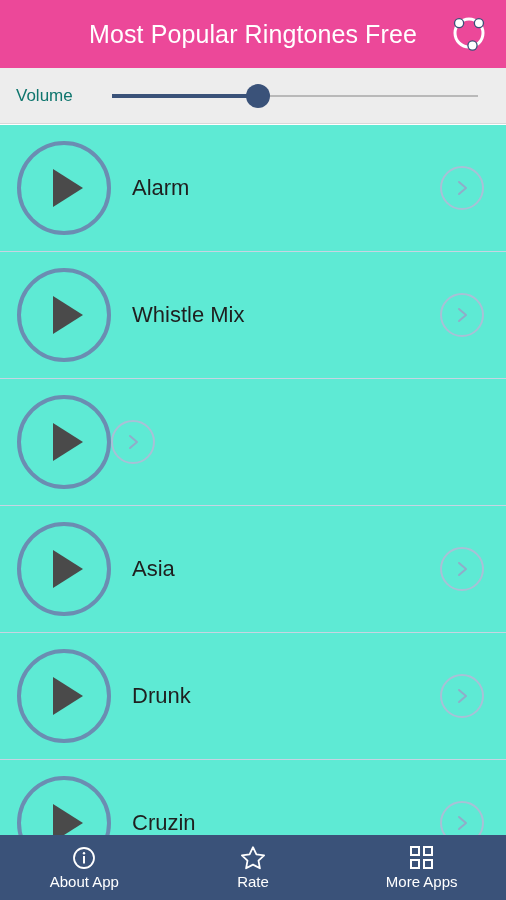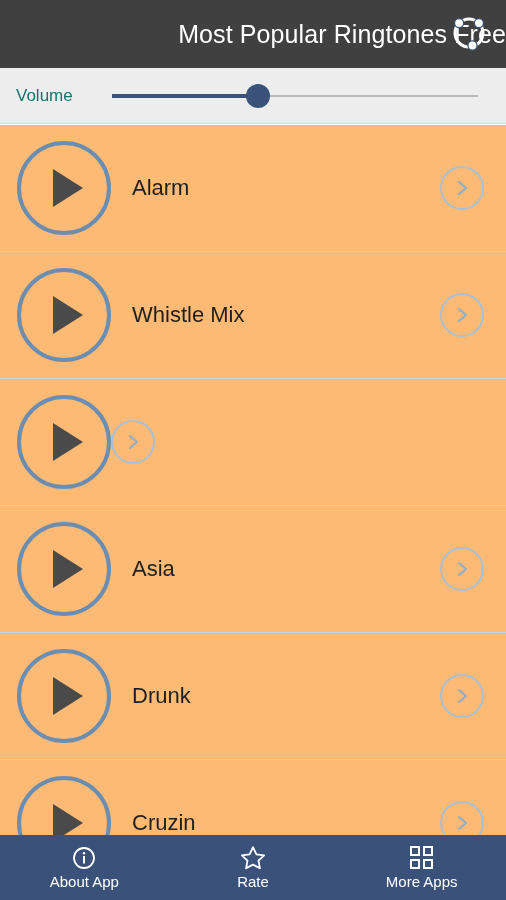--- a/index.html
+++ b/index.html
@@ -15,24 +15,24 @@
     background: #ffffff;
     position: relative;
   }
 
   
   .header {
     position: absolute;
     top: 0; left: 0;
     width: 506px;
     height: 68px;
-    background: #404040;
-    display: flex;
-    align-items: center;
-    justify-content: flex-end;
+    background: #ec4899;
+    display: flex;
+    align-items: center;
+    justify-content: center;
   }
   .header-title {
     color: #ffffff;
     font-size: 25px;
     font-weight: 400;
     letter-spacing: 0.1px;
     line-height: 68px;
     white-space: nowrap;
   }
   .header-action {
@@ -104,21 +104,21 @@
     bottom: 0;
     overflow: hidden;
     background: #ffffff;
   }
   .row {
     position: relative;
     height: 127px;
     display: flex;
     align-items: center;
     border-bottom: 1px solid #c7d4e2;
-    background: #fdba74;
+    background: #5eead4;
   }
   .play-btn {
     flex: none;
     margin-left: 17px;
     width: 94px;
     height: 94px;
     border-radius: 50%;
     border: 4px solid #6b8db2;
     display: flex;
     align-items: center;

